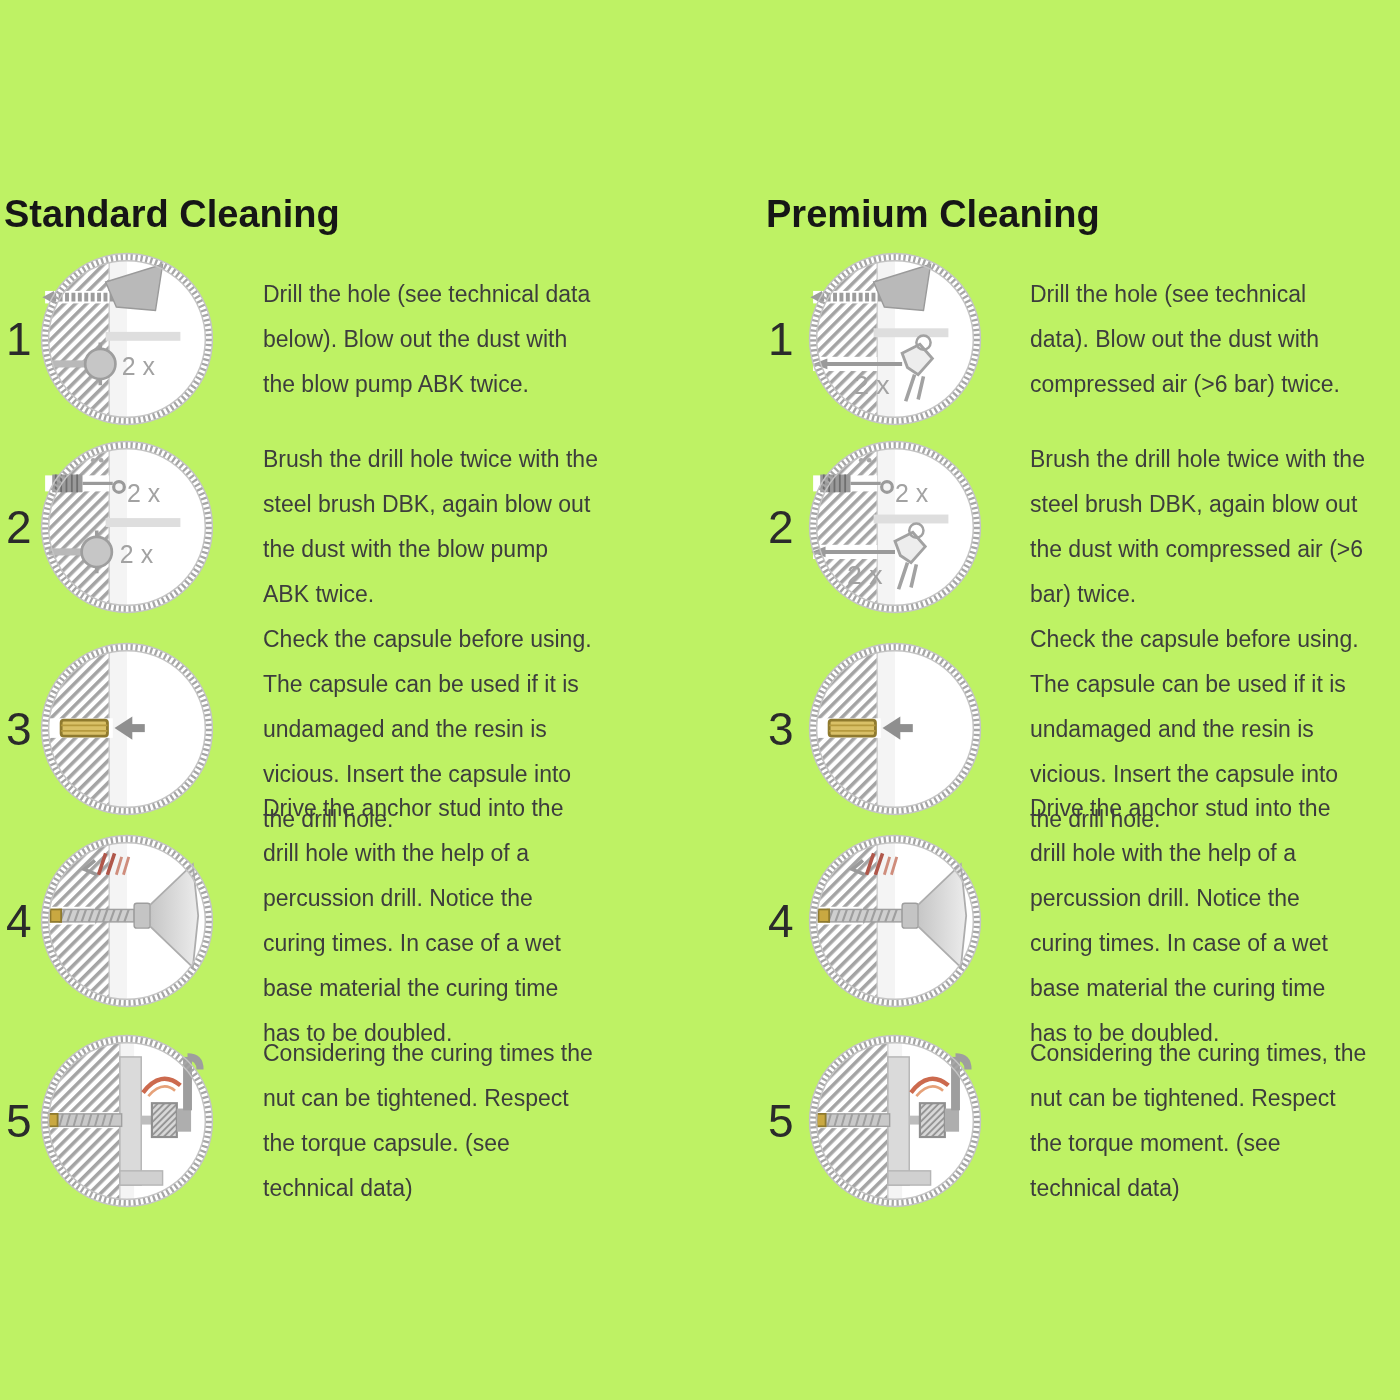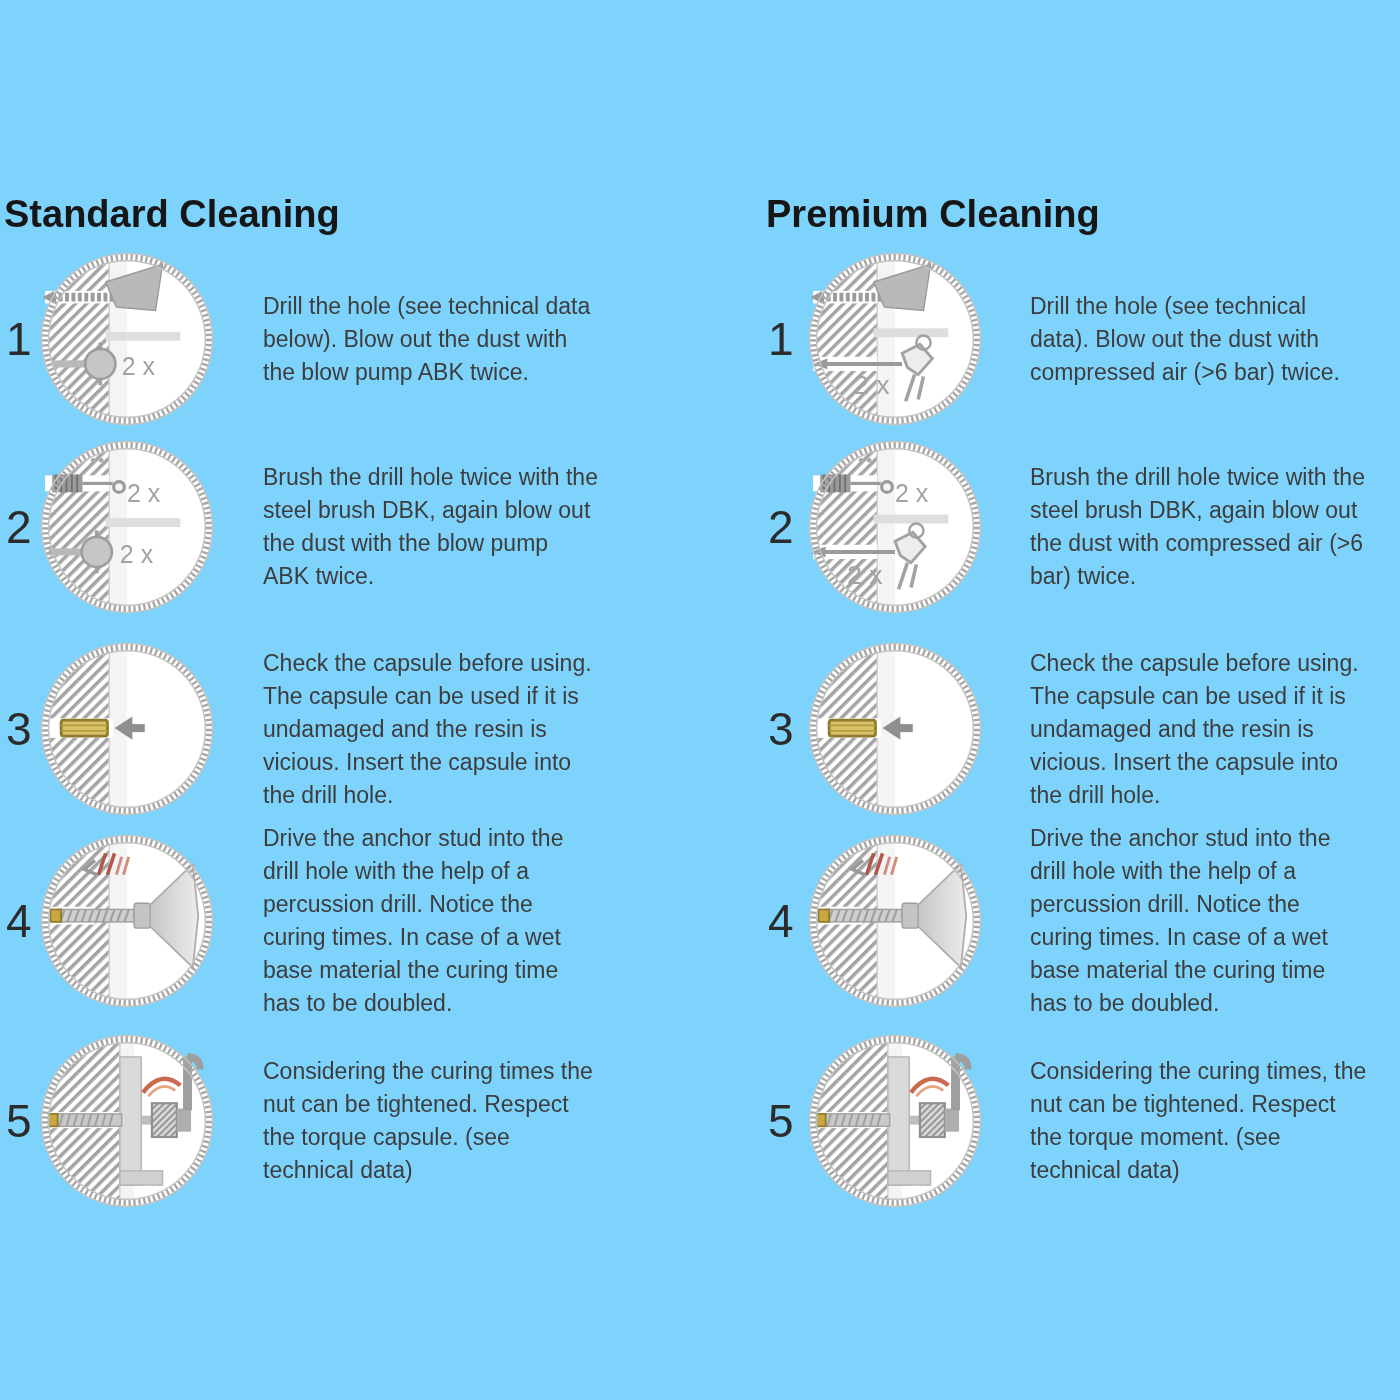--- a/index.html
+++ b/index.html
@@ -1,17 +1,17 @@
 <!DOCTYPE html>
 <html><head>
 <meta charset="utf-8">
 <style>
   html,body{margin:0;padding:0;background:#ffffff;}
   .canvas{
-    position:relative;width:1400px;height:1400px;background:#7dd3fc;overflow:hidden;
+    position:relative;width:1400px;height:1400px;background:#bef264;overflow:hidden;
     font-family:"Liberation Sans", sans-serif;
   }
   .title{
     position:absolute;top:193px;margin:0;
     font-size:38px;font-weight:700;color:#161616;letter-spacing:0px;
   }
   .title-a{left:4px;}
   .title-b{left:766px;text-align:right;}
   .step{position:absolute;width:700px;height:178px;}
   .col-a{left:0px;}
@@ -26,21 +26,21 @@
     display:flex;align-items:center;
     font-size:46px;color:#2b2b2b;
   }
   .col-b .num{left:4px;}
   .art{position:absolute;left:38px;top:0;width:178px;height:178px;}
   .col-b .art{left:42px;}
   .art svg{width:178px;height:178px;display:block;}
   .txt{
     position:absolute;left:263px;top:0;height:100%;width:382px;
     display:flex;align-items:center;
-    font-size:23px;line-height:33px;color:#3d3d3d;
+    font-size:23px;line-height:45px;color:#3d3d3d;
     white-space:pre-line;
   }
   .col-b .txt{left:266px;width:378px;}
   .lbl{font-family:"Liberation Sans", sans-serif;}
   .defs-holder{position:absolute;width:0;height:0;overflow:hidden;}
 </style>
 </head>
 <body>
 
 <div class="canvas">

